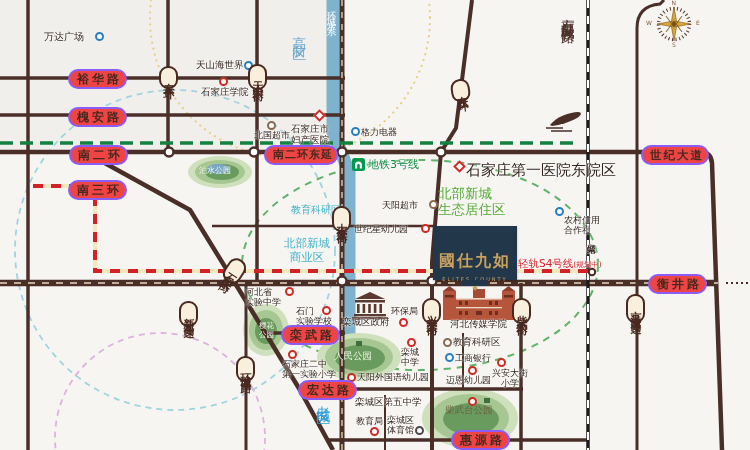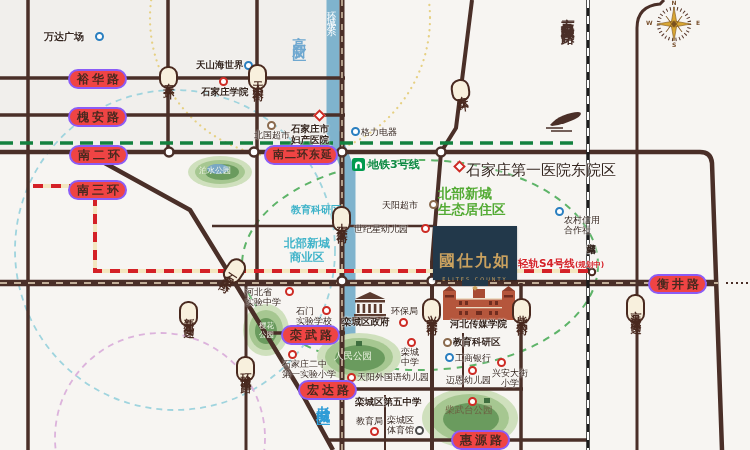--- a/index.html
+++ b/index.html
@@ -1,21 +1,21 @@
 <!DOCTYPE html>
 <html><head>
 <meta charset="utf-8">
 <style>
   html,body{margin:0;padding:0;background:#fff;}
   .map{position:relative;width:750px;height:450px;background:#f7f5f2;overflow:hidden;
        font-family:"DejaVu Sans","Liberation Sans",sans-serif;}
   .map svg{position:absolute;left:0;top:0;}
   .lbl{position:absolute;white-space:nowrap;color:#33241d;line-height:1.15;
        text-shadow:0 0 2px rgba(255,255,255,.95),0 0 2px rgba(255,255,255,.95);}
-  .b{font-weight:bold;}
+  .b{font-weight:normal;}
   .v{writing-mode:vertical-rl;text-orientation:upright;}
   .pill{position:absolute;background:#ef4444;border:2px solid #8b5cf6;border-radius:10px;
         color:#49291f;font-weight:bold;font-size:12px;letter-spacing:3px;
         padding:1px 3px 1px 7px;line-height:14px;white-space:nowrap;z-index:5;}
   .pillv{position:absolute;background:#f8f0dd;border:2px solid #49291f;border-radius:9px;
         color:#49291f;font-weight:bold;font-size:11px;letter-spacing:3px;
         padding:6px 1px 4px;line-height:13px;writing-mode:vertical-rl;text-orientation:upright;
         white-space:nowrap;z-index:5;}
   .ic{position:absolute;border-radius:50%;background:#fff;z-index:4;}
   .ic.red{width:5px;height:5px;border:2.5px solid #cd2b24;}
@@ -177,20 +177,21 @@
   </g>
 
   <circle cx="592" cy="272" r="3.2" fill="#fff" stroke="#49291f" stroke-width="2"></circle>
 </svg>
 
 <div class="pill" style="left:68px;top:69px"><span>裕华路</span></div>
 <div class="pill" style="left:68px;top:107px"><span>槐安路</span></div>
 <div class="pill" style="left:69px;top:145px"><span>南二环</span></div>
 <div class="pill" style="left:68px;top:180px"><span>南三环</span></div>
 <div class="pill" style="left:264px;top:145px;font-size:11px;letter-spacing:1px"><span>南二环东延</span></div>
+<div class="pill" style="left:641px;top:145px;font-size:11.5px;letter-spacing:2px"><span>世纪大道</span></div>
 <div class="pill" style="left:648px;top:274px"><span>衡井路</span></div>
 <div class="pill" style="left:281px;top:325px"><span>栾武路</span></div>
 <div class="pill" style="left:298px;top:380px"><span>宏达路</span></div>
 <div class="pill" style="left:451px;top:430px"><span>惠源路</span></div>
 <div class="pillv" style="left:159px;top:66px"><span>东二环</span></div>
 <div class="pillv" style="left:248px;top:64px"><span>天山大街</span></div>
 <div class="pillv" style="left:332px;top:206px"><span>太行大街</span></div>
 <div class="pillv" style="left:422px;top:298px"><span>兴安大街</span></div>
 <div class="pillv" style="left:512px;top:298px"><span>柴武大街</span></div>
 <div class="pillv" style="left:179px;top:301px"><span>新元高速</span></div>

